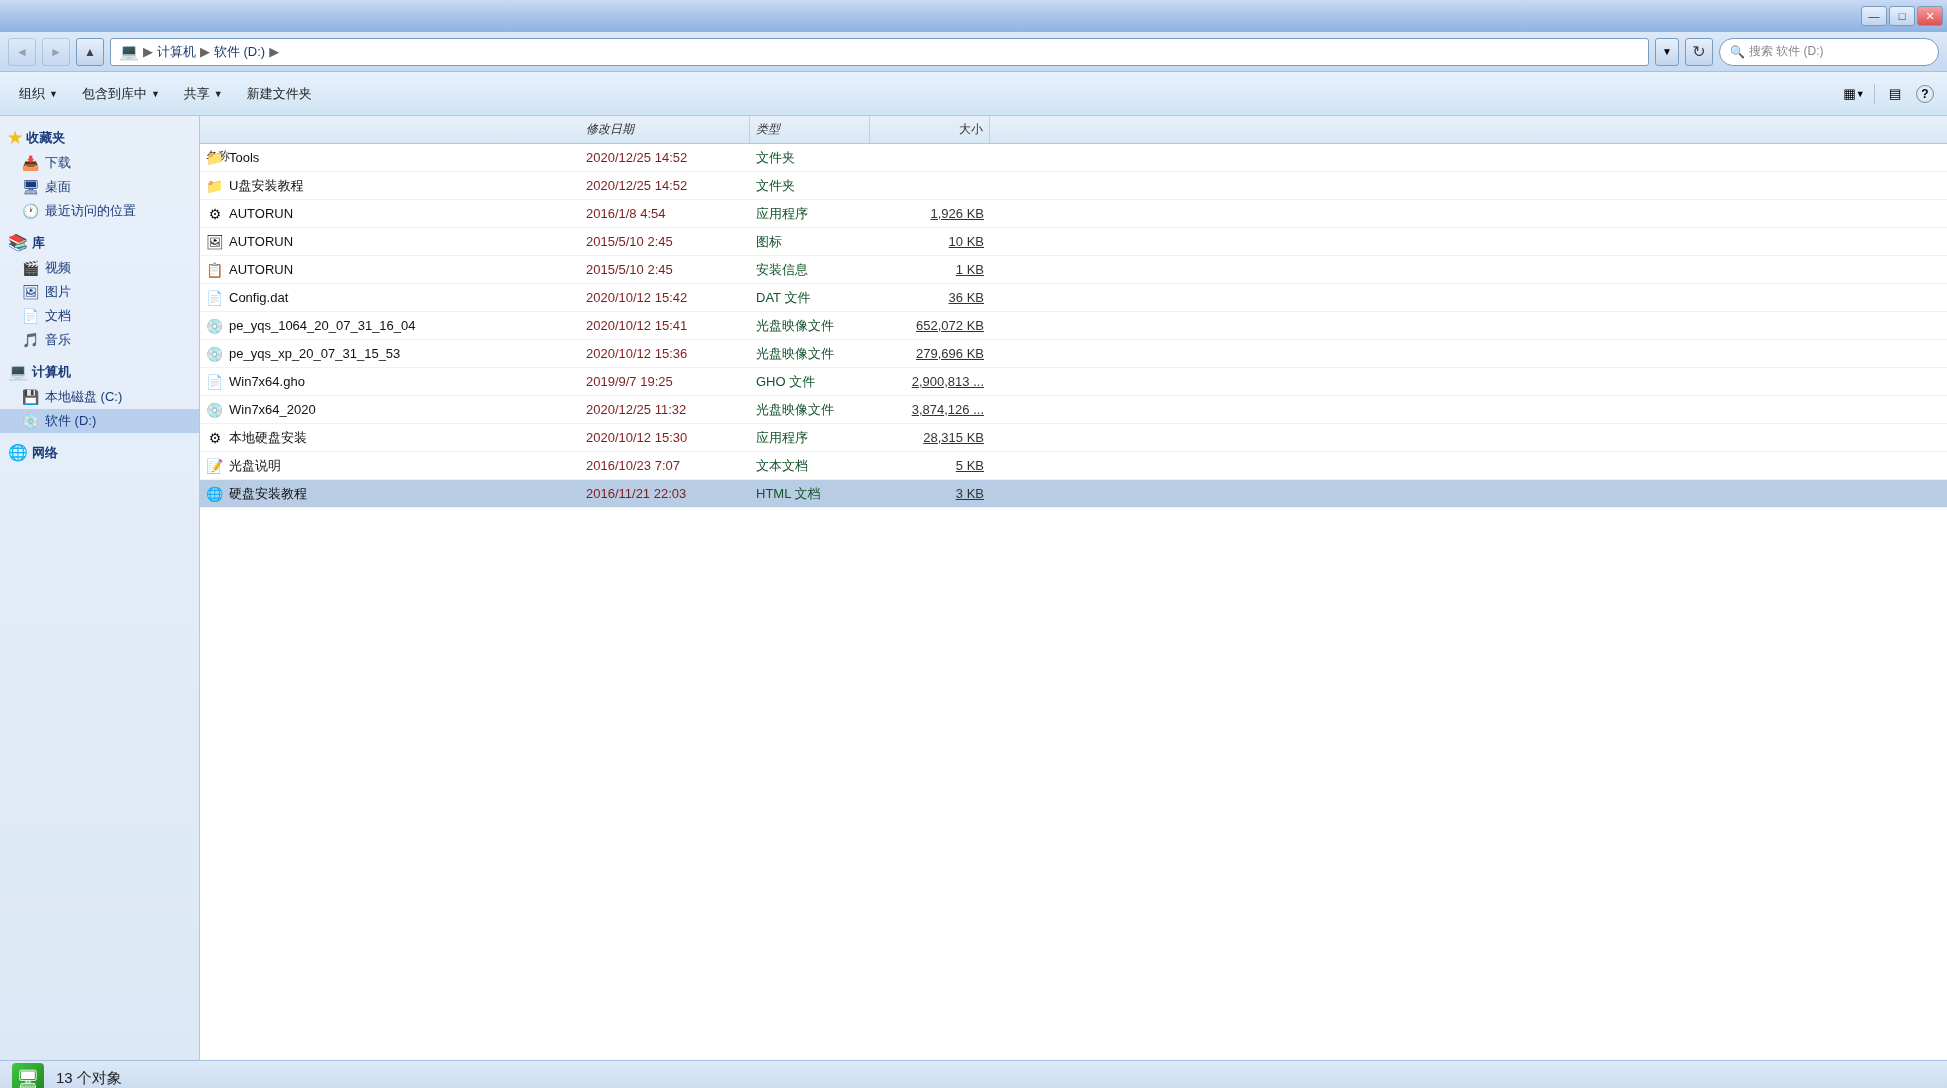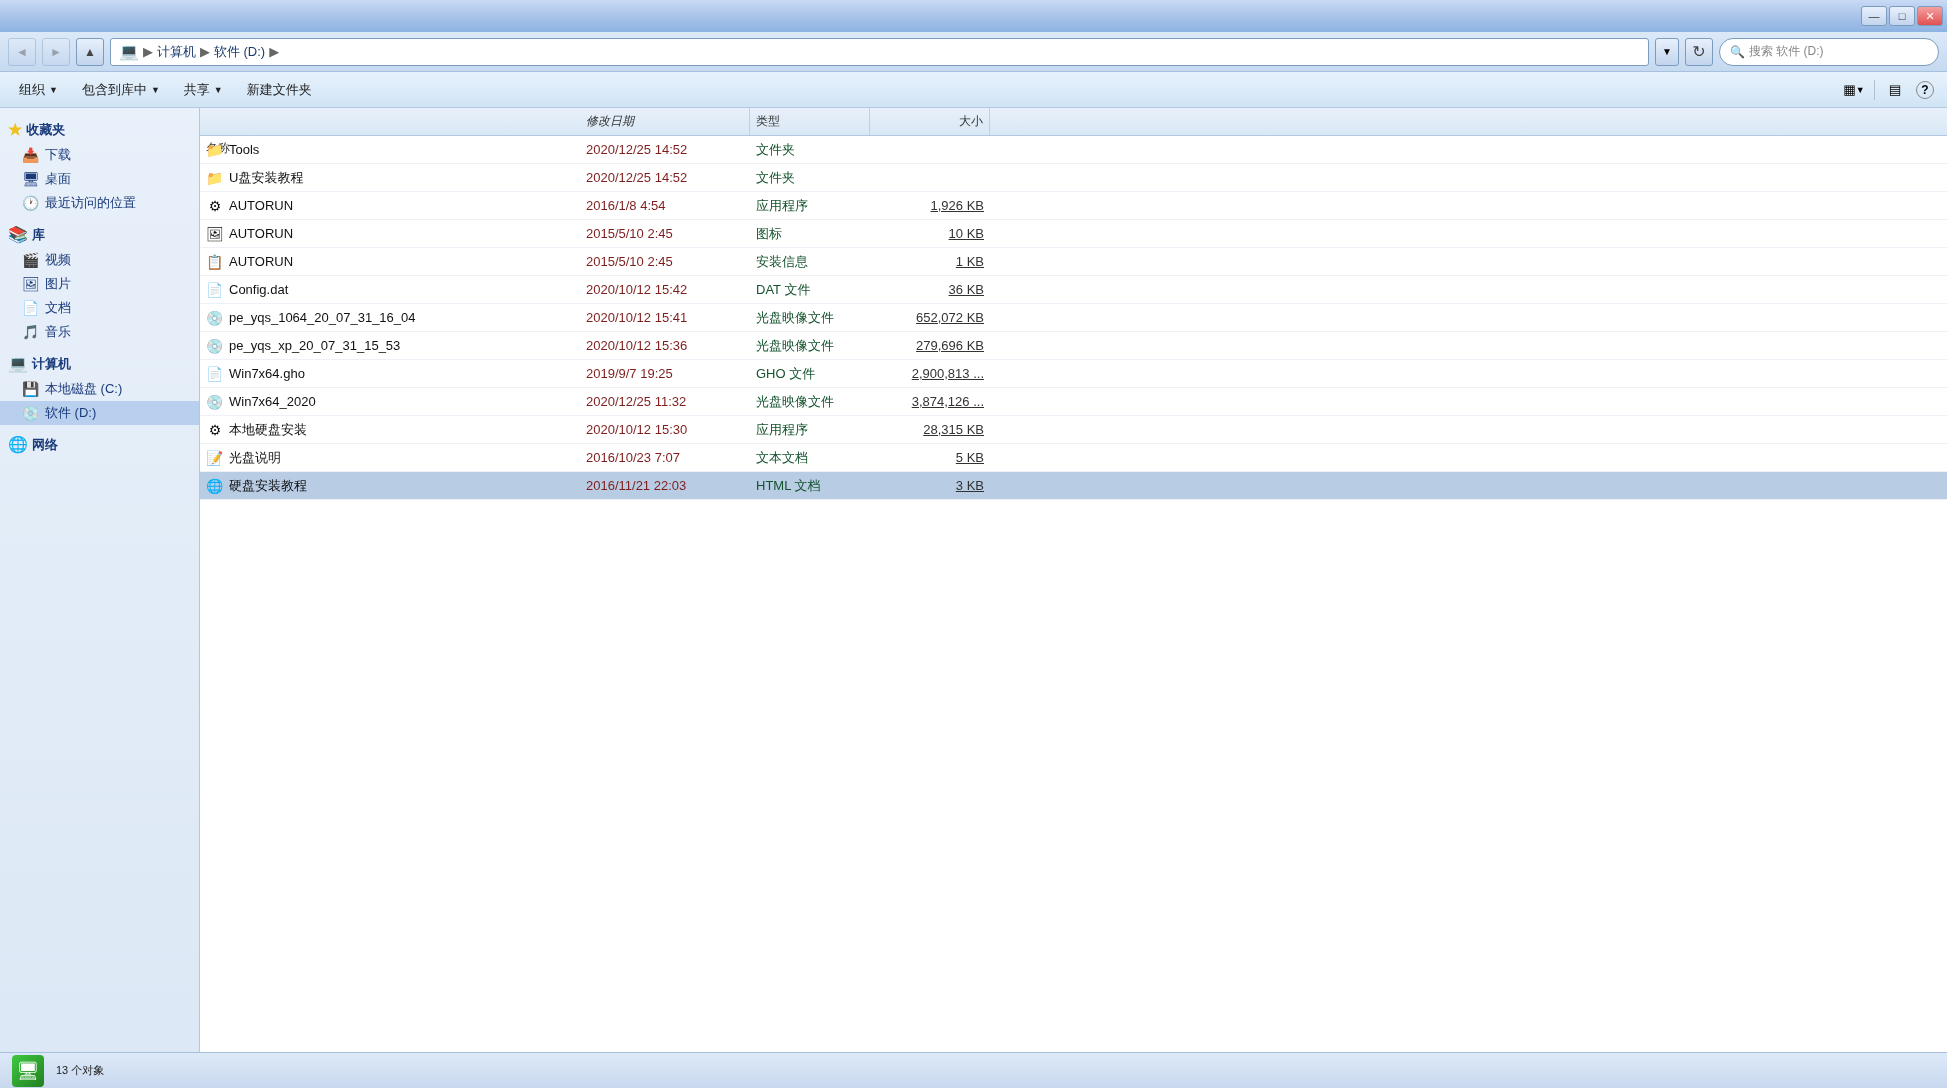--- a/index.html
+++ b/index.html
@@ -114,21 +114,21 @@
       display: flex;
       align-items: center;
       padding: 0 10px;
       gap: 4px;
       color: #888;
       font-size: 12px;
     }
 
     
     .toolbar {
-      height: 36px;
+      height: 44px;
       background: linear-gradient(to bottom, #e8f2fc, #d0e4f5);
       display: flex;
       align-items: center;
       padding: 10px 8px;
       gap: 2px;
       border-bottom: 1px solid #b0c8e0;
     }
     .toolbar-btn {
       height: 28px;
       padding: 0 10px;
@@ -226,21 +226,21 @@
       align-items: center;
       padding: 0 6px;
       font-size: 12px;
       color: #333;
       border-right: 1px solid #c0d0e0;
       cursor: pointer;
       white-space: nowrap;
     }
     .col-name { width: 380px; margin-top: 40px; }
     .col-date { width: 170px; font-style: italic; }
-    .col-type { width: 120px; }
+    .col-type { width: 120px; font-style: italic; }
     .col-size { width: 120px; text-align: right; justify-content: flex-end; }
 
     .file-list-body {
       flex: 1;
       overflow-y: auto;
     }
     .file-row {
       display: flex;
       align-items: center;
       height: 28px;
@@ -288,21 +288,21 @@
       height: 32px;
       background: linear-gradient(135deg, #40c840, #208020);
       border-radius: 4px;
       display: flex;
       align-items: center;
       justify-content: center;
       color: #fff;
       font-size: 18px;
     }
     .status-text {
-      font-size: 11px;
+      font-size: 15px;
       color: #222;
     }
 
     
     ::-webkit-scrollbar { width: 12px; height: 12px; }
     ::-webkit-scrollbar-track { background: #d8e8f5; }
     ::-webkit-scrollbar-thumb { background: #8aabcc; border-radius: 6px; border: 2px solid #d8e8f5; }
   </style>
 </head>
 <body>

